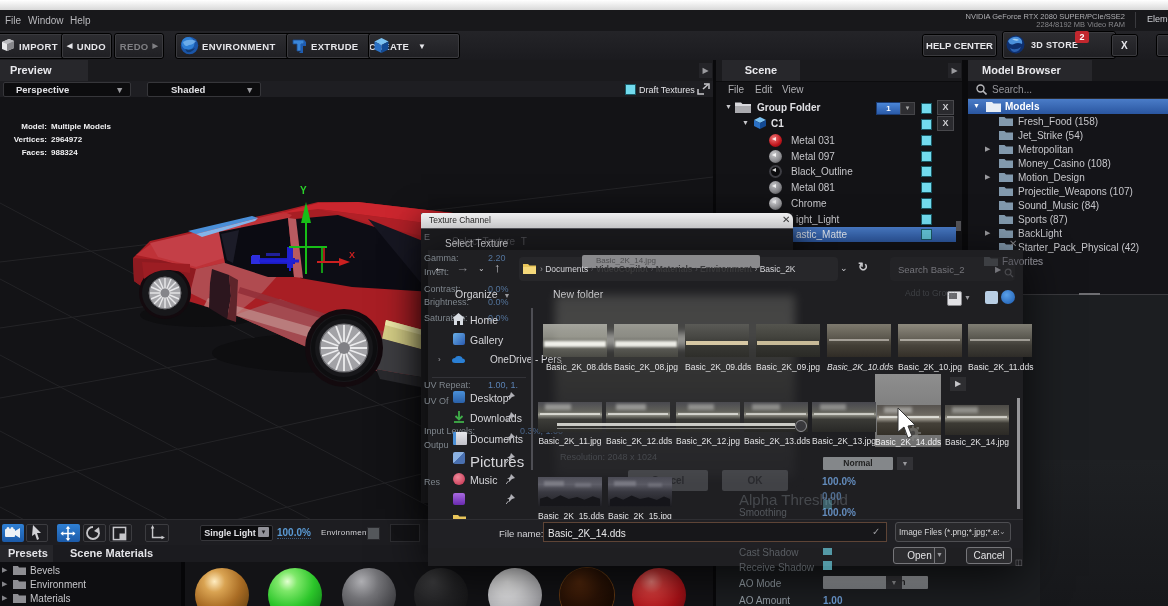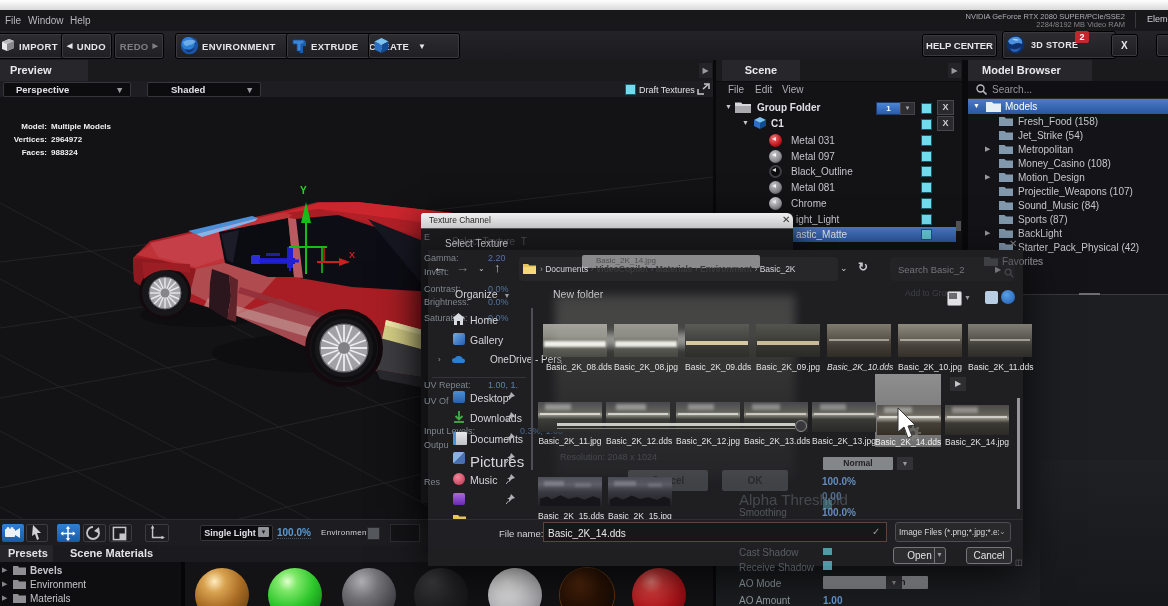--- a/index.html
+++ b/index.html
@@ -252,21 +252,21 @@
 <div class="a" style="left:0;top:545px;width:53px;height:17px;background:#26262a;color:#e4e4e8;font-weight:bold;font-size:11px;line-height:17px;text-indent:8px;">Presets</div>
 <div class="a" style="left:56px;top:545px;width:110px;height:17px;color:#e4e4e8;font-weight:bold;font-size:11px;line-height:17px;text-indent:14px;">Scene Materials</div>
 
 <div class="a" style="left:0;top:562px;width:181px;height:44px;background:#0e0e11;"></div>
 <div class="a" style="left:181px;top:562px;width:4px;height:44px;background:#060608;"></div>
 <div class="a" style="left:185px;top:562px;width:528px;height:44px;background:#131316;"></div>
 <div class="mrow" style="left:2px;top:566px;color:#85858a;font-size:7px;">▶</div>
 <svg class="a" style="left:13px;top:565px;" width="13" height="10" viewBox="0 0 13 10">
     <path d="M0 1 L5 1 L6 2.5 L13 2.5 L13 10 L0 10Z" fill="#8e8e93"></path>
   </svg>
-<div class="mrow" style="left:30px;top:565px;font-weight:bold;">Bevels</div>
+<div class="mrow" style="left:30px;top:565px;">Bevels</div>
 <div class="mrow" style="left:2px;top:580px;color:#85858a;font-size:7px;">▶</div>
 <svg class="a" style="left:13px;top:579px;" width="13" height="10" viewBox="0 0 13 10">
     <path d="M0 1 L5 1 L6 2.5 L13 2.5 L13 10 L0 10Z" fill="#8e8e93"></path>
   </svg>
 <div class="mrow" style="left:30px;top:579px;">Environment</div>
 <div class="mrow" style="left:2px;top:594px;color:#85858a;font-size:7px;">▶</div>
 <svg class="a" style="left:13px;top:593px;" width="13" height="10" viewBox="0 0 13 10">
     <path d="M0 1 L5 1 L6 2.5 L13 2.5 L13 10 L0 10Z" fill="#8e8e93"></path>
   </svg>
 <div class="mrow" style="left:30px;top:593px;">Materials</div>
@@ -345,21 +345,21 @@
 <svg class="a" style="left:976px;top:84px;" width="11" height="11" viewBox="0 0 11 11">
     <circle cx="4.5" cy="4.5" r="3.5" stroke="#b8b8bc" stroke-width="1.4" fill="none"></circle>
     <line x1="7" y1="7" x2="10.5" y2="10.5" stroke="#b8b8bc" stroke-width="1.6"></line>
   </svg>
 <div class="a" style="left:992px;top:84px;color:#97979c;font-size:10px;">Search...</div>
 <div class="a" style="left:968px;top:99px;width:200px;height:15px;background:linear-gradient(#4a7cc8,#2a56a0);"></div>
 <div class="mrow" style="left:973px;top:102px;color:#fff;font-size:7px;">▼</div>
 <svg class="a" style="left:986px;top:101px;" width="15" height="11" viewBox="0 0 15 11">
     <path d="M0 1 L6 1 L7.5 2.5 L15 2.5 L15 11 L0 11Z" fill="#e8eef6"></path>
   </svg>
-<div class="mrow" style="left:1005px;top:101px;font-weight:normal;color:#fff;">Models</div>
+<div class="mrow" style="left:1005px;top:101px;font-weight:bold;color:#fff;">Models</div>
 
 <svg class="a" style="left:999px;top:116px;" width="14" height="10" viewBox="0 0 14 10">
     <path d="M0 1 L5.5 1 L7 2.5 L14 2.5 L14 10 L0 10Z" fill="#8299ad"></path>
   </svg>
 <div class="mrow" style="left:1018px;top:116px;">Fresh_Food (158)</div>
 <svg class="a" style="left:999px;top:130px;" width="14" height="10" viewBox="0 0 14 10">
     <path d="M0 1 L5.5 1 L7 2.5 L14 2.5 L14 10 L0 10Z" fill="#8299ad"></path>
   </svg>
 <div class="mrow" style="left:1018px;top:130px;">Jet_Strike (54)</div>
 <div class="mrow" style="left:985px;top:145px;color:#9a9a9e;font-size:7px;">▶</div>

